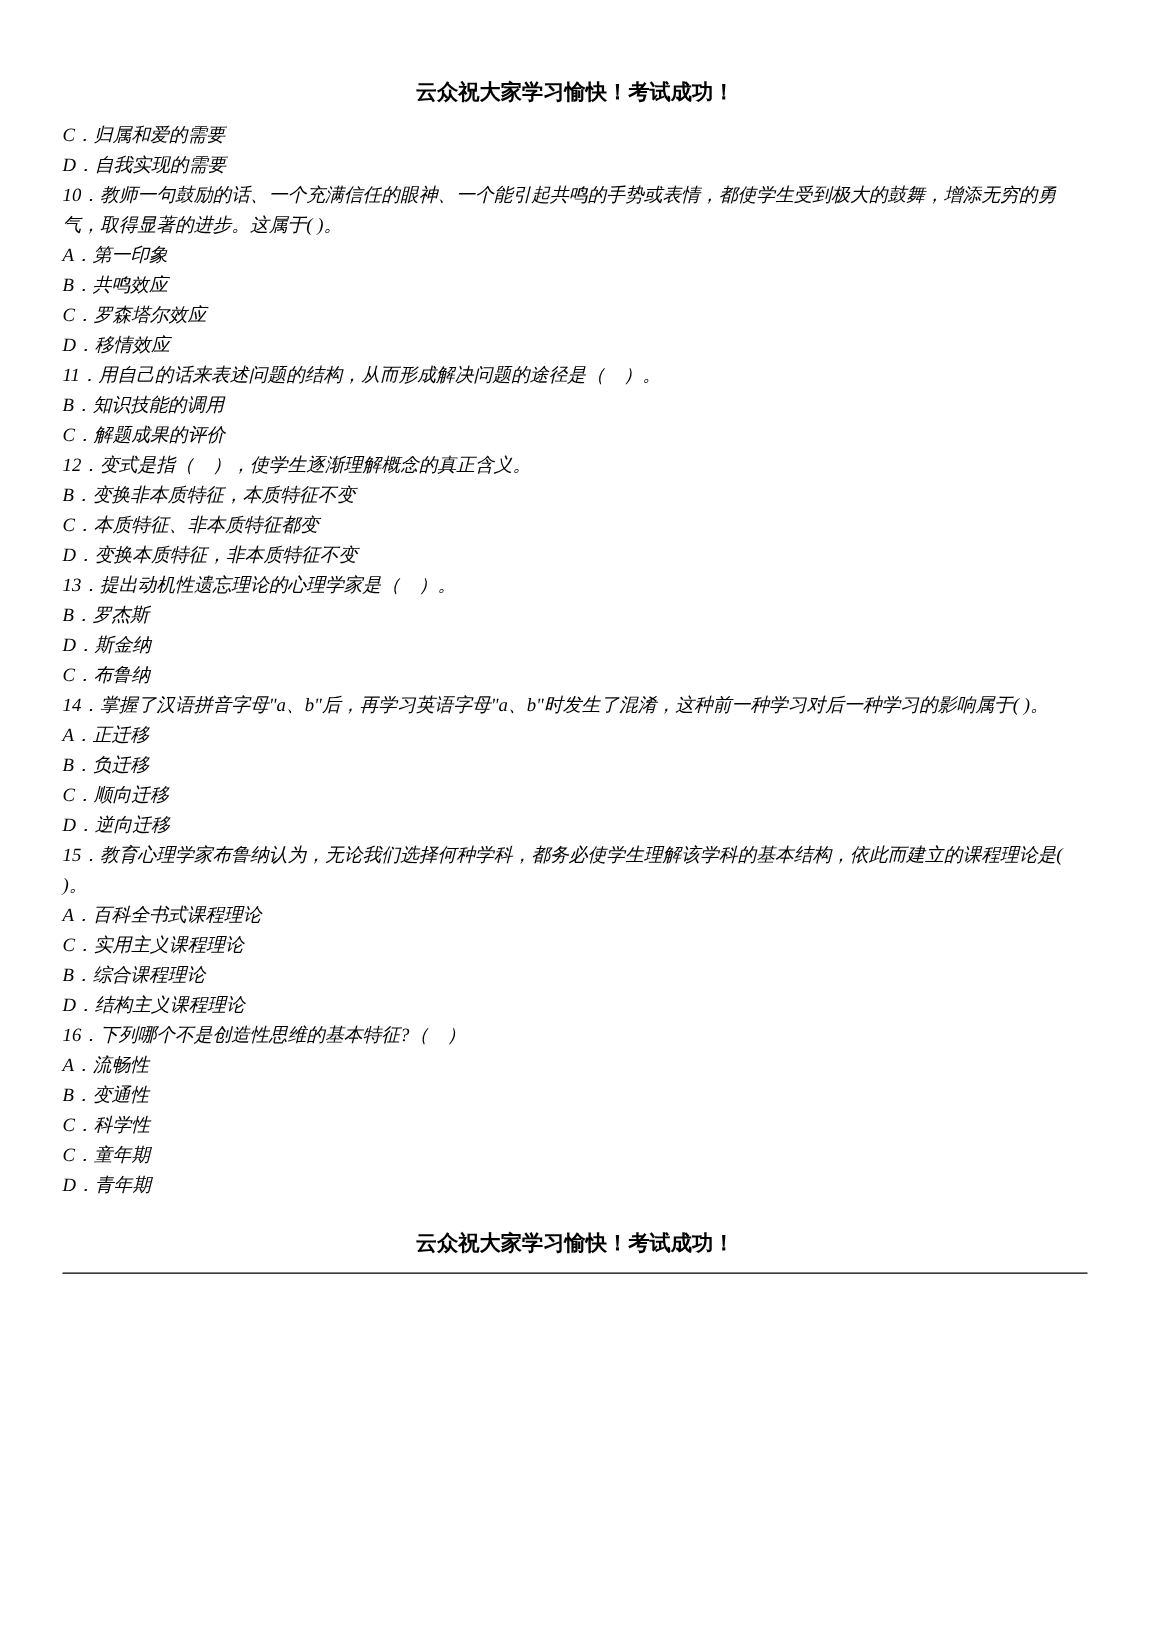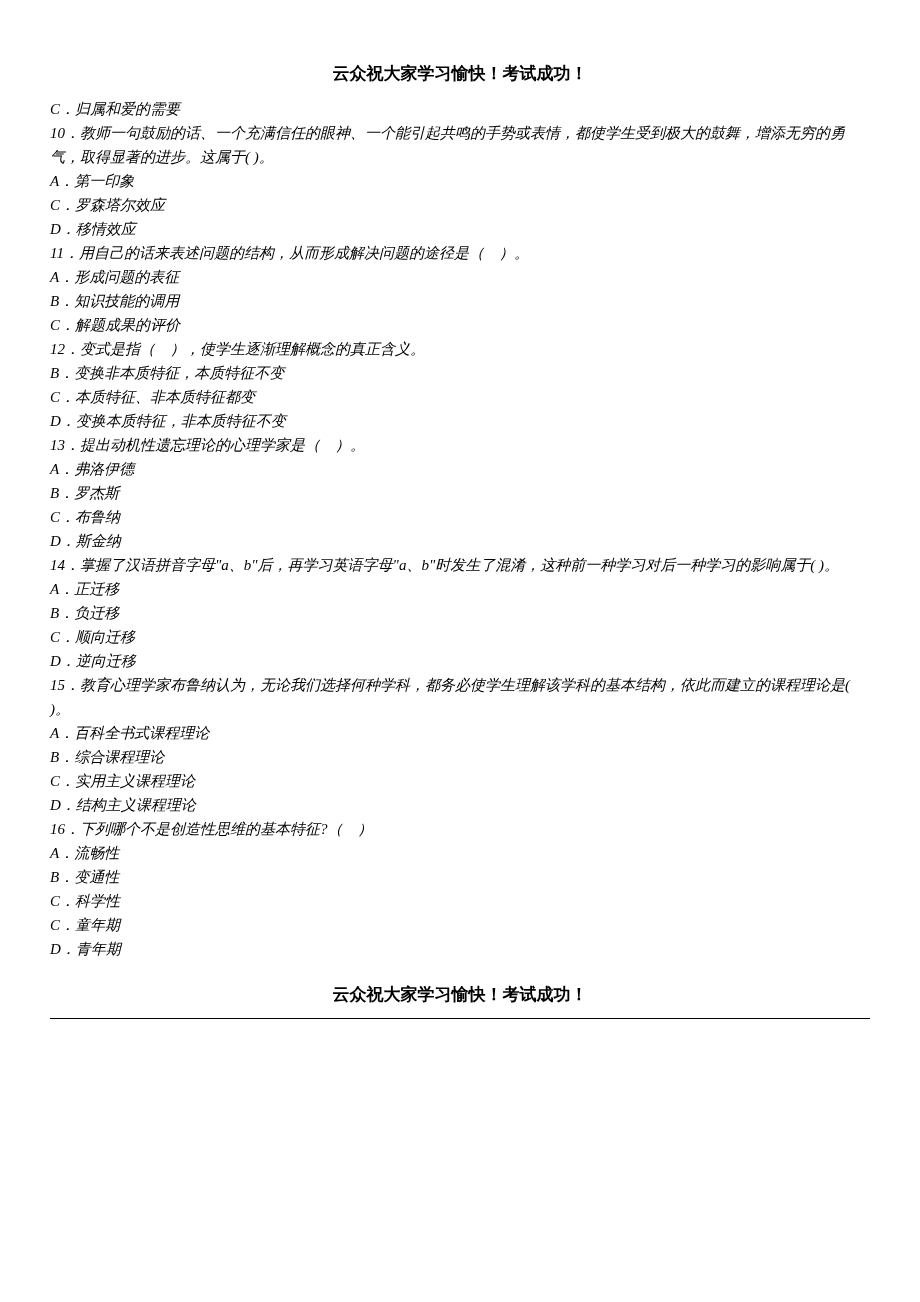--- a/index.html
+++ b/index.html
@@ -37,46 +37,46 @@
       margin: 5px 0 0 0;
     }
   </style>
 </head>
 <body>
 
 <div class="header">云众祝大家学习愉快！考试成功！</div>
 
 <div id="content">
     <p class="line">C．归属和爱的需要</p>
+    <p class="line">D．自我实现的需要</p>
     <p class="line">10．教师一句鼓励的话、一个充满信任的眼神、一个能引起共鸣的手势或表情，都使学生受到极大的鼓舞，增添无穷的勇气，取得显著的进步。这属于( )。</p>
     <p class="line">A．第一印象</p>
+    <p class="line">B．共鸣效应</p>
     <p class="line">C．罗森塔尔效应</p>
     <p class="line">D．移情效应</p>
     <p class="line">11．用自己的话来表述问题的结构，从而形成解决问题的途径是（　）。</p>
-    <p class="line">A．形成问题的表征</p>
     <p class="line">B．知识技能的调用</p>
     <p class="line">C．解题成果的评价</p>
     <p class="line">12．变式是指（　），使学生逐渐理解概念的真正含义。</p>
     <p class="line">B．变换非本质特征，本质特征不变</p>
     <p class="line">C．本质特征、非本质特征都变</p>
     <p class="line">D．变换本质特征，非本质特征不变</p>
     <p class="line">13．提出动机性遗忘理论的心理学家是（　）。</p>
-    <p class="line">A．弗洛伊德</p>
     <p class="line">B．罗杰斯</p>
+    <p class="line">D．斯金纳</p>
     <p class="line">C．布鲁纳</p>
-    <p class="line">D．斯金纳</p>
     <p class="line">14．掌握了汉语拼音字母"a、b"后，再学习英语字母"a、b"时发生了混淆，这种前一种学习对后一种学习的影响属于( )。</p>
     <p class="line">A．正迁移</p>
     <p class="line">B．负迁移</p>
     <p class="line">C．顺向迁移</p>
     <p class="line">D．逆向迁移</p>
     <p class="line">15．教育心理学家布鲁纳认为，无论我们选择何种学科，都务必使学生理解该学科的基本结构，依此而建立的课程理论是( )。</p>
     <p class="line">A．百科全书式课程理论</p>
+    <p class="line">C．实用主义课程理论</p>
     <p class="line">B．综合课程理论</p>
-    <p class="line">C．实用主义课程理论</p>
     <p class="line">D．结构主义课程理论</p>
     <p class="line">16．下列哪个不是创造性思维的基本特征?（　）</p>
     <p class="line">A．流畅性</p>
     <p class="line">B．变通性</p>
     <p class="line">C．科学性</p>
     <p class="line">C．童年期</p>
     <p class="line">D．青年期</p>
   </div>
 
 <div class="footer">云众祝大家学习愉快！考试成功！</div>

